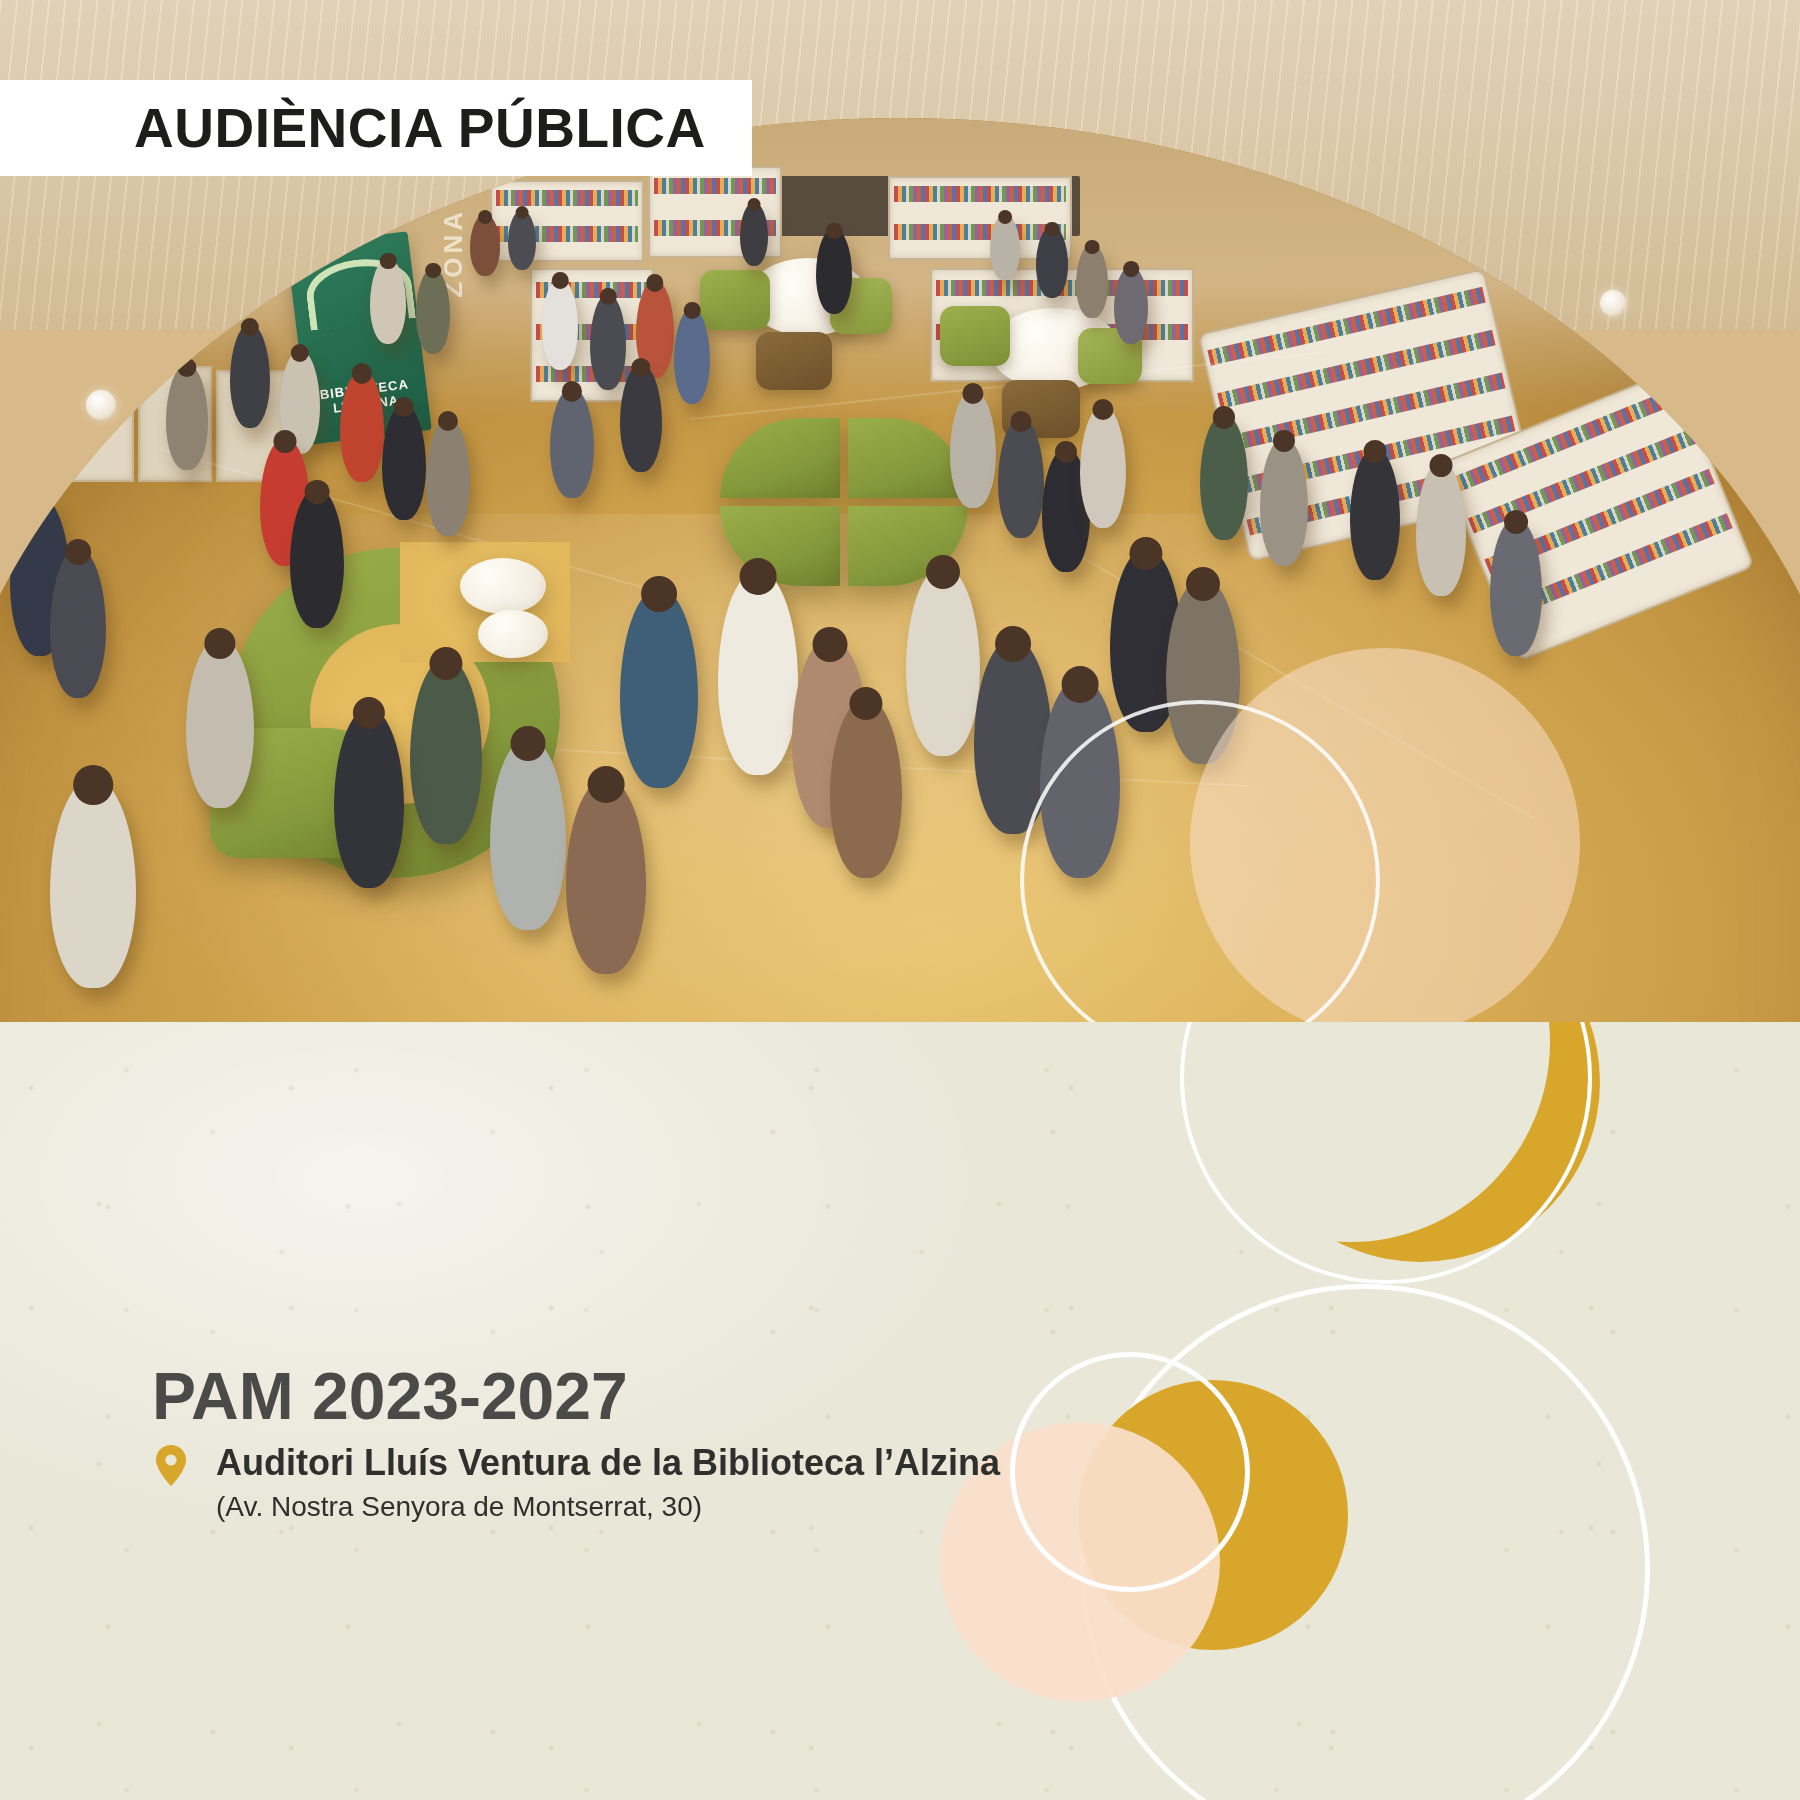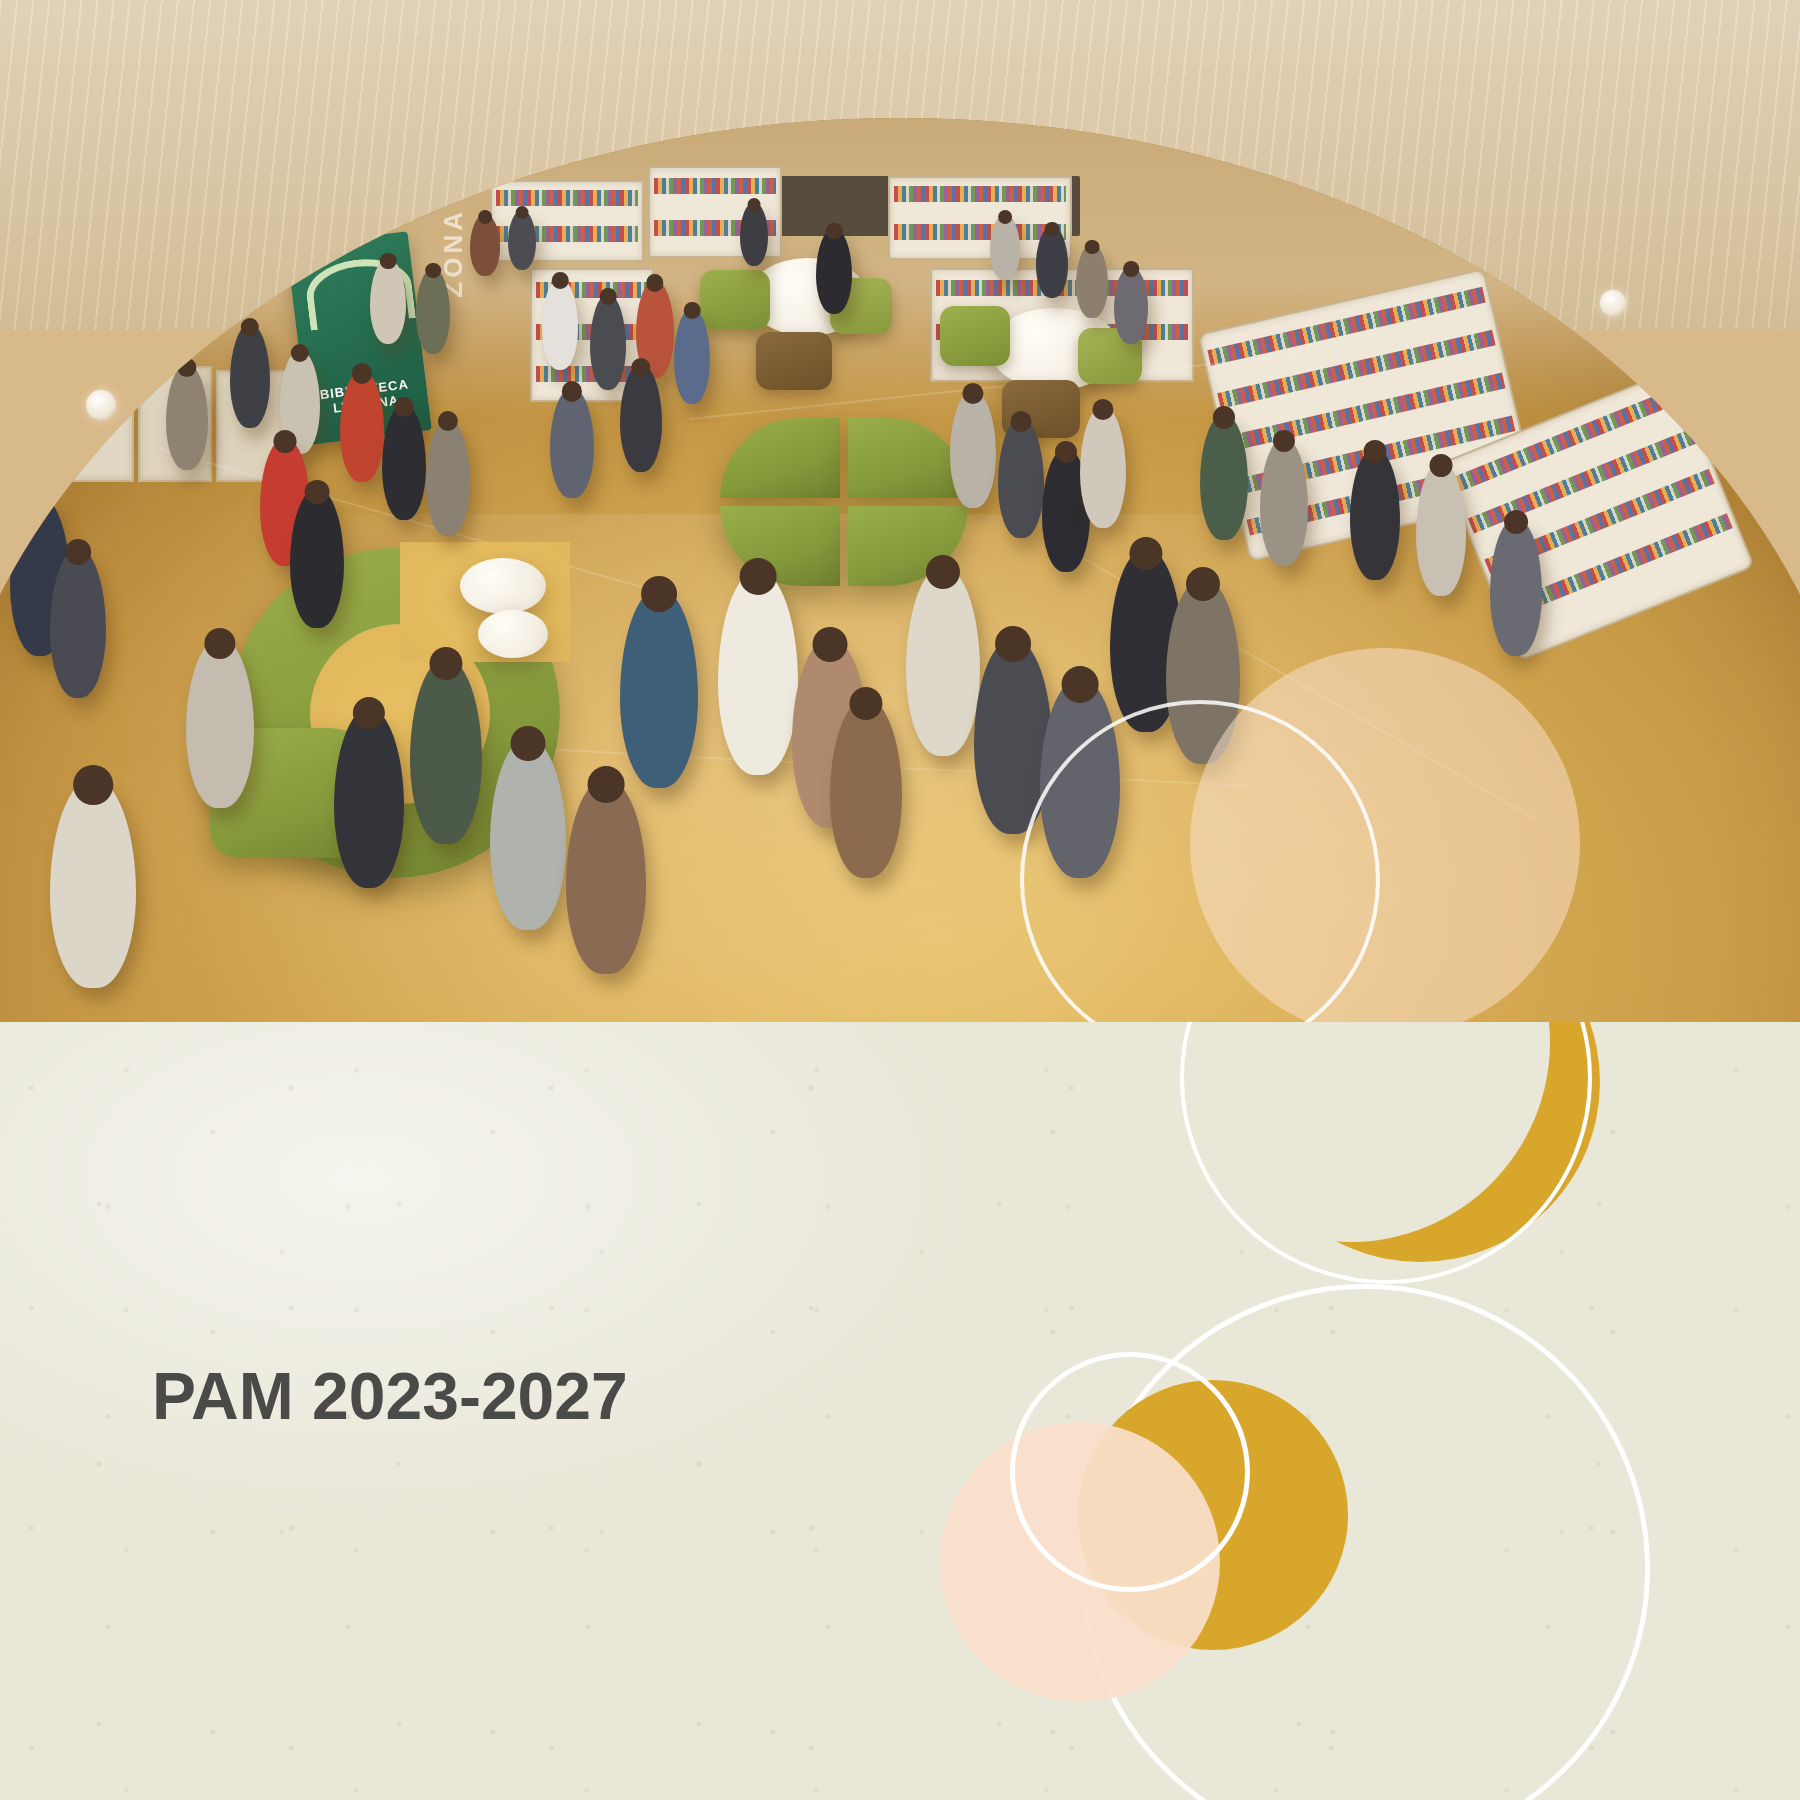--- a/index.html
+++ b/index.html
@@ -515,20 +515,23 @@
           <span class="head"></span>
         </div>
       <div class="p" style="left:120px; top:660px; width:86px; height:210px; background:#dcd6c9;">
           <span class="head"></span>
         </div>
     </div>
 
     <div class="circle-overlay" style="left:1190px; top:648px; width:390px; height:390px; background:rgba(248,222,200,.55);"></div>
     <div class="circle-overlay" style="left:1020px; top:700px; width:352px; height:352px; border:4px solid rgba(255,255,255,.85);"></div>
 
+    <div class="banner">
+      <span class="banner-text">AUDIÈNCIA PÚBLICA</span>
+    </div>
   </div>
 
   <div class="lower">
     <div class="paper-noise"></div>
 
     <div class="deco" style="left:1240px; top:-120px; width:360px; height:360px; background:#d9a62c;"></div>
     <div class="deco" style="left:1150px; top:-180px; width:400px; height:400px; background:#e9e7d8;"></div>
     <div class="deco" style="left:1180px; top:-150px; width:404px; height:404px; border:4px solid #ffffff;"></div>
 
     <div class="deco" style="left:1080px; top:262px; width:560px; height:560px; border:5px solid #ffffff; border-radius:50%;"></div>
@@ -536,16 +539,28 @@
     <div class="deco" style="left:940px; top:400px; width:280px; height:280px; background:rgba(250,224,203,.92);"></div>
     <div class="deco" style="left:1010px; top:330px; width:230px; height:230px; border:5px solid #ffffff;"></div>
 
 
     <div class="subtitle">PAM 2023-2027</div>
 
     <div class="info-list">
 
 
 
+      <div class="info-row">
+        <span class="info-icon">
+          <svg viewBox="0 0 46 46" aria-hidden="true">
+            <path d="M23 3c-8.3 0-15 6.6-15 14.8C8 29 23 44 23 44s15-15 15-26.2C38 9.6 31.3 3 23 3z" fill="#d9a62c"></path>
+            <circle cx="23" cy="18" r="5.6" fill="#e9e7d8"></circle>
+          </svg>
+        </span>
+        <span class="info-text">
+          <span>Auditori Lluís Ventura de la Biblioteca l’Alzina</span>
+          <span class="info-sub">(Av. Nostra Senyora de Montserrat, 30)</span>
+        </span>
+      </div>
 
     </div>
   </div>
 </div>
 
 </body></html>

